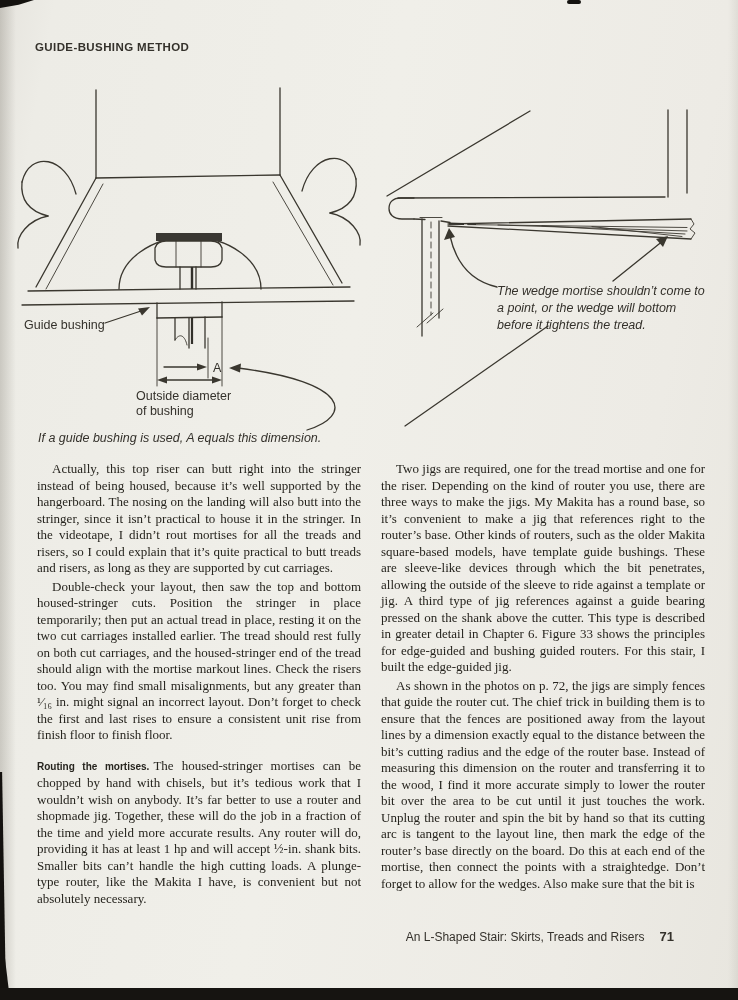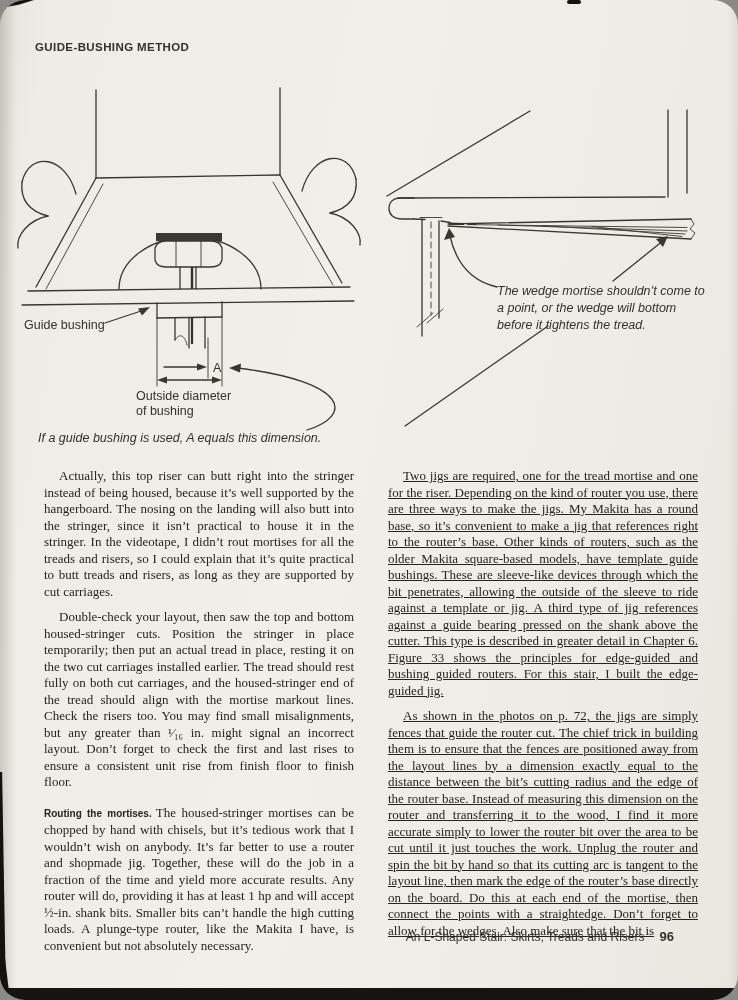--- a/index.html
+++ b/index.html
@@ -1,20 +1,19 @@
 <!DOCTYPE html>
 <html><head>
 <meta charset="utf-8">
 <style>
   html,body{margin:0;padding:0;background:#8a8a86;}
   .page{
     position:relative;width:738px;height:1000px;overflow:hidden;
     background:linear-gradient(100deg,#e6e4de 0%,#edece6 6%,#f0efe9 45%,#edebe5 80%,#e8e6df 100%);
     font-family:"Liberation Serif","DejaVu Serif",serif;
-    border-radius:25px;
   }
   .gutter-shadow{position:absolute;left:0;top:0;width:16px;height:1000px;
     background:linear-gradient(to right,rgba(62,56,44,.20),rgba(62,56,44,0));}
   .right-shade{position:absolute;right:0;top:0;width:10px;height:1000px;
     background:linear-gradient(to left,rgba(62,56,44,.08),rgba(62,56,44,0));}
   .art{position:absolute;background:#14120f;}
   .header{
     position:absolute;left:35px;top:41px;
     font-family:"Liberation Sans","DejaVu Sans",sans-serif;
     font-weight:bold;font-size:11.5px;letter-spacing:.4px;color:#34312b;
@@ -24,26 +23,26 @@
   .fline{stroke:#3a372f;stroke-width:1.3;fill:none;stroke-linecap:round;}
   .fthin{stroke:#3a372f;stroke-width:.9;fill:none;stroke-linecap:round;}
   .fdark{stroke:#32302a;fill:none;stroke-linecap:butt;}
   .fhead{fill:#3a372f;stroke:none;}
   .flab{font-family:"Liberation Sans","DejaVu Sans",sans-serif;font-size:12.5px;fill:#34312b;}
   .fcap{font-family:"Liberation Sans","DejaVu Sans",sans-serif;font-size:12.5px;font-style:italic;fill:#34312b;}
   .col{
     position:absolute;top:459px;width:328px;
     font-size:13px;line-height:16.5px;text-align:justify;color:#26241e;
   }
-  .col p{margin:9px;text-indent:15px;}
+  .col p{margin:2px;text-indent:15px;}
   .col p.flush{text-indent:0;}
   .col p.gap{margin-top:14px;}
   .lead{font-family:"Liberation Sans","DejaVu Sans",sans-serif;font-weight:bold;font-size:10px;margin-right:4px;}
   .left-col{left:35px;}
-  .right-col{left:379px;text-decoration:underline;}
+  .right-col{left:379px;}
   .footer{
     position:absolute;top:929px;right:64px;display:flex;gap:15px;align-items:center;
     font-family:"Liberation Sans","DejaVu Sans",sans-serif;color:#34312b;margin-left:12px;
   }
   .footer .ftitle{font-size:12px;}
   .footer .fnum{font-weight:bold;font-size:13px;}
 </style>
 </head>
 <body>
 
@@ -176,21 +175,21 @@
     <p class="flush gap"><span class="lead">Routing the mortises.</span><span>The housed-stringer mortises can be chopped by hand with chisels, but it’s tedious work that I wouldn’t wish on anybody. It’s far better to use a router and shopmade jig. Together, these will do the job in a fraction of the time and yield more accurate results. Any router will do, providing it has at least 1 hp and will accept ½-in. shank bits. Smaller bits can’t handle the high cutting loads. A plunge-type router, like the Makita I have, is convenient but not absolutely necessary.</span></p>
   </div>
 
   <div class="col right-col">
     <p>Two jigs are required, one for the tread mortise and one for the riser. Depending on the kind of router you use, there are three ways to make the jigs. My Makita has a round base, so it’s convenient to make a jig that references right to the router’s base. Other kinds of routers, such as the older Makita square-based models, have template guide bushings. These are sleeve-like devices through which the bit penetrates, allowing the outside of the sleeve to ride against a template or jig. A third type of jig references against a guide bearing pressed on the shank above the cutter. This type is described in greater detail in Chapter 6. Figure 33 shows the principles for edge-guided and bushing guided routers. For this stair, I built the edge-guided jig.</p>
     <p>As shown in the photos on p. 72, the jigs are simply fences that guide the router cut. The chief trick in building them is to ensure that the fences are positioned away from the layout lines by a dimension exactly equal to the distance between the bit’s cutting radius and the edge of the router base. Instead of measuring this dimension on the router and transferring it to the wood, I find it more accurate simply to lower the router bit over the area to be cut until it just touches the work. Unplug the router and spin the bit by hand so that its cutting arc is tangent to the layout line, then mark the edge of the router’s base directly on the board. Do this at each end of the mortise, then connect the points with a straightedge. Don’t forget to allow for the wedges. Also make sure that the bit is</p>
   </div>
 
   <div class="footer">
     <span class="ftitle">An L-Shaped Stair: Skirts, Treads and Risers</span>
-    <span class="fnum">96</span>
+    <span class="fnum">71</span>
   </div>
 
   <div class="art" style="left:0;top:0;width:34px;height:8px;clip-path:polygon(0 0,100% 0,55% 60%,0 100%);"></div>
   <div class="art" style="left:567px;top:0;width:14px;height:4px;border-radius:2px;"></div>
   <div class="art" style="left:0;top:772px;width:6px;height:228px;clip-path:polygon(0 0,35% 0,100% 100%,0 100%);"></div>
   <div class="art" style="left:0;top:942px;width:10px;height:58px;clip-path:polygon(0 0,30% 0,100% 100%,0 100%);"></div>
   <div class="art" style="left:0;top:988px;width:738px;height:12px;background:#161411;"></div>
 
 </div>
 

